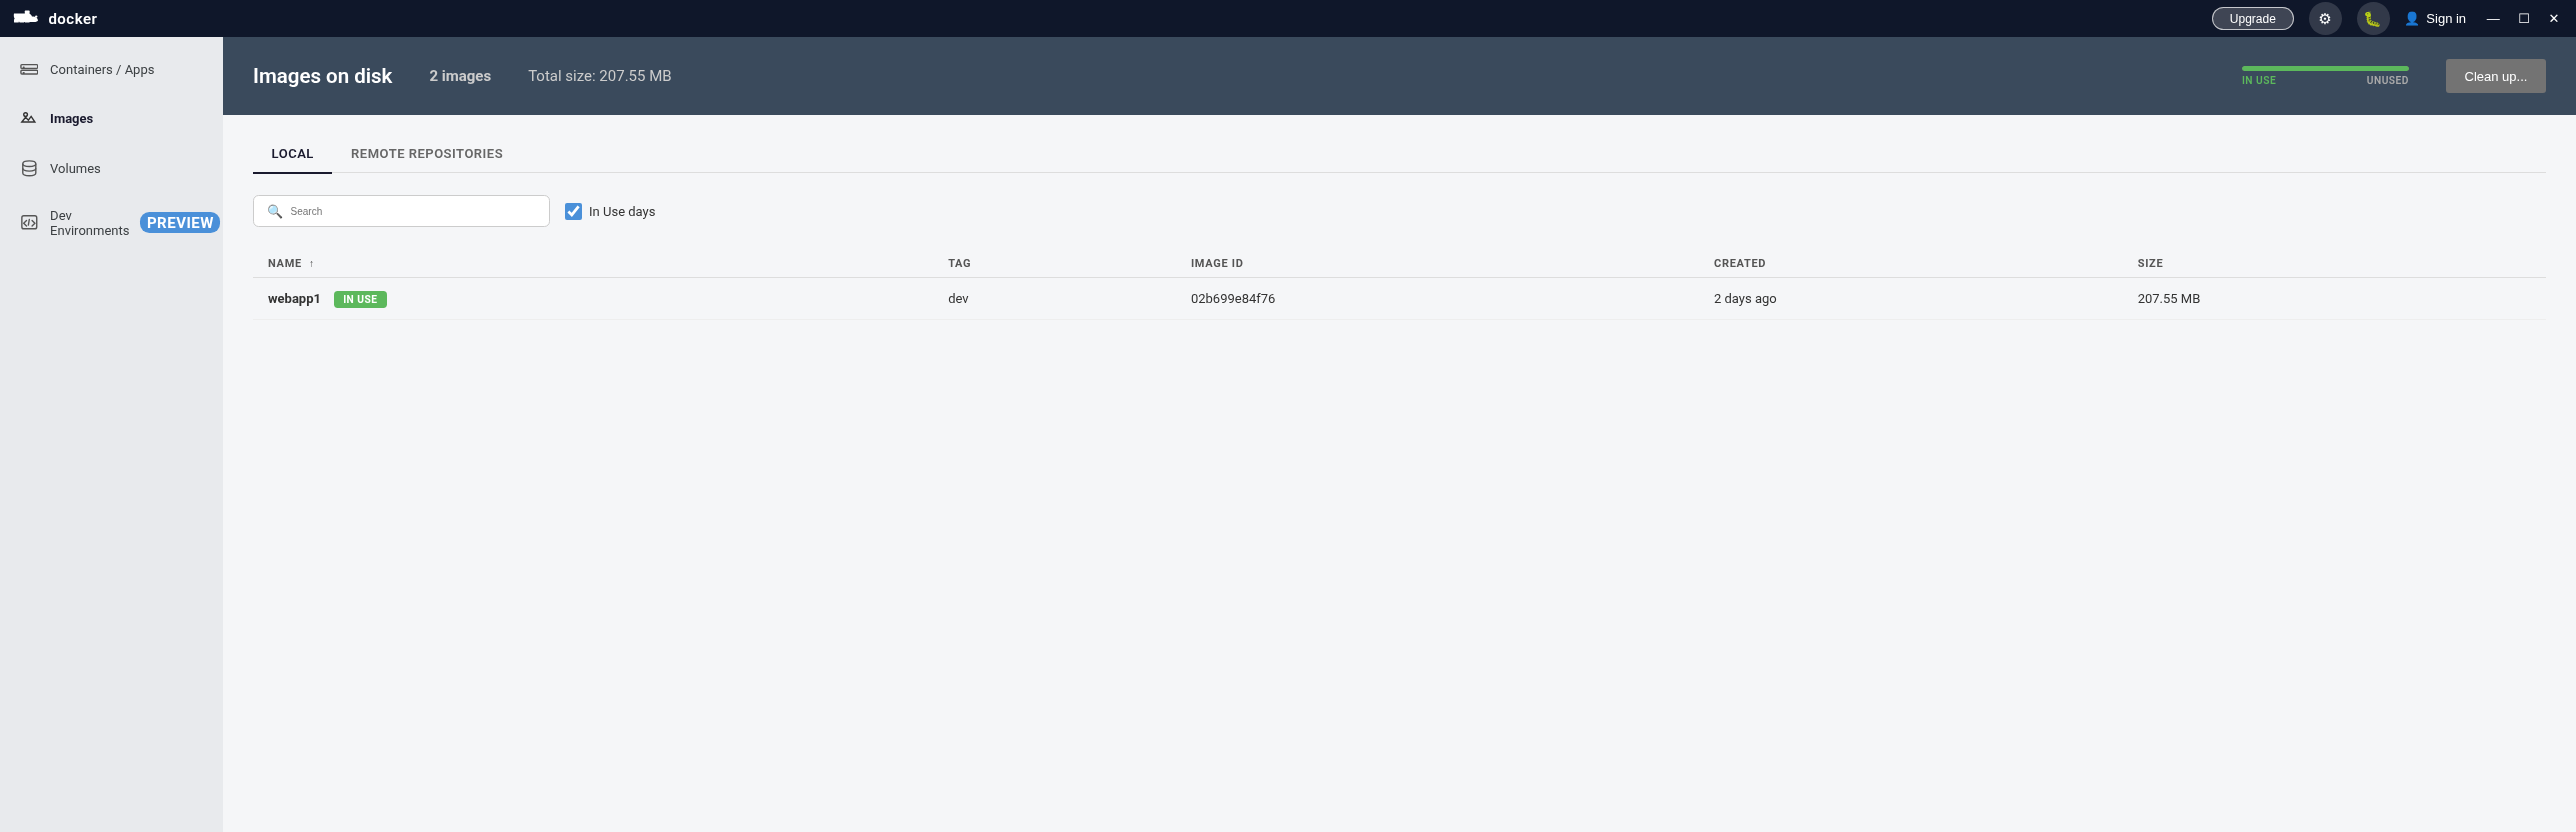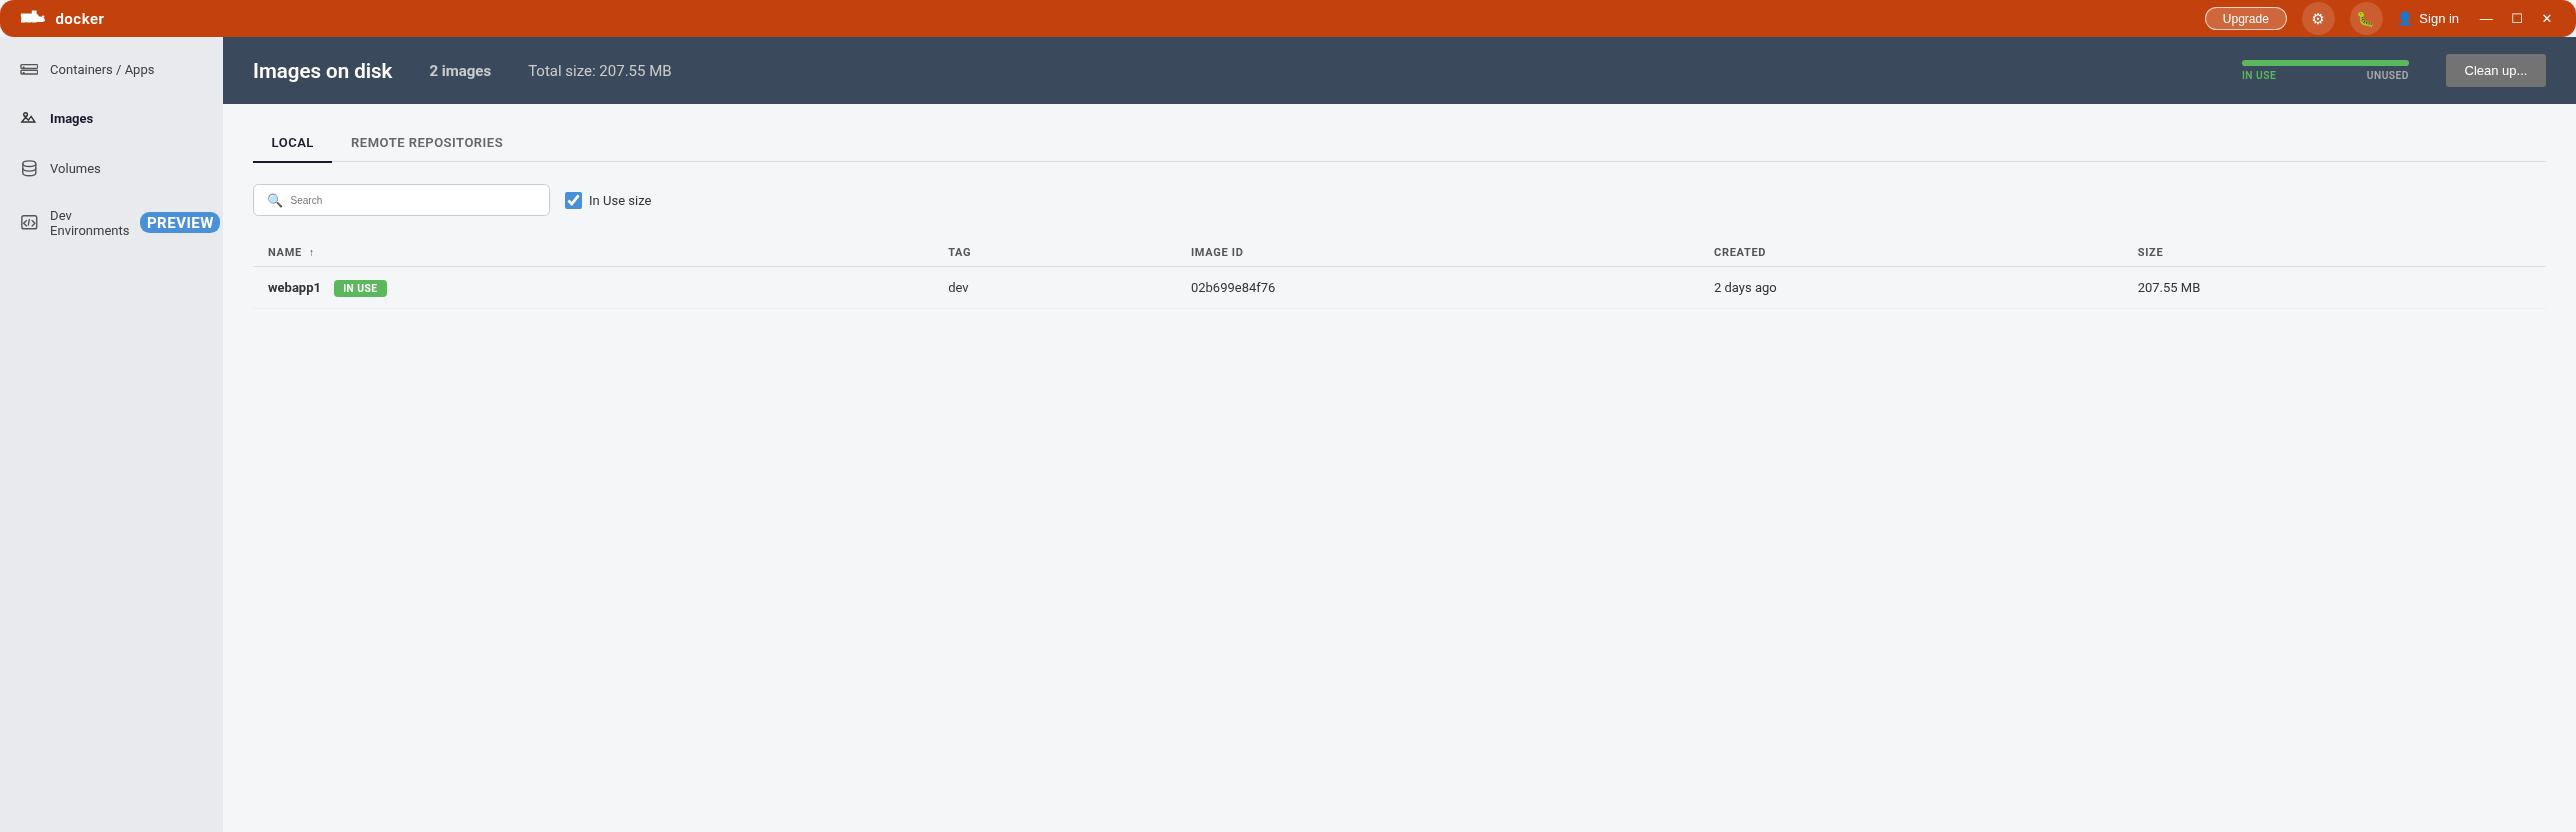--- a/index.html
+++ b/index.html
@@ -1,27 +1,26 @@
 <!DOCTYPE html>
 <html style="font-size:15px"><head>
   <meta charset="utf-8">
   <style>
     * { box-sizing: border-box; margin: 0; padding: 0; }
     body { font-family: -apple-system, BlinkMacSystemFont, 'Segoe UI', Roboto, sans-serif; background: #f0f2f5; display: flex; flex-direction: column; height: 100vh; overflow: hidden; }
 
     
     .titlebar {
       height: 37px;
-      background: #c2410c;
+      background: #0f172a;
       display: flex;
       align-items: center;
       justify-content: space-between;
-      padding: 0 18px;
+      padding: 0 11px;
       flex-shrink: 0;
-      border-radius: 14px;
     }
     .titlebar-left { display: flex; align-items: center; gap: 9.3px; }
     .docker-logo { display: flex; align-items: center; gap: 7.4px; }
     .docker-icon { width: 30px; height: 30px; }
     .docker-wordmark { color: white; font-size: 15px; font-weight: 600; letter-spacing: 0.5px; }
     .titlebar-right { display: flex; align-items: center; gap: 15px; }
     .upgrade-btn {
       background: rgba(255,255,255,0.2); border: 1.9px solid rgba(255,255,255,0.7); color: white; border-radius: 18.6px; padding: 3.7px 16.7px; font-size: 12px; cursor: pointer; font-weight: 500;
     }
     .icon-btn {
@@ -51,21 +50,21 @@
     .sidebar-icon { width: 20.5px; height: 20.5px; display: flex; align-items: center; justify-content: center; color: #555; flex-shrink: 0; }
     .preview-badge {
       background: #4a90d9; color: white; font-size: 15px; font-weight: 700; padding: 1.9px 6.5px; border-radius: 9.3px; letter-spacing: 0.5px;
     }
 
     
     .main-content { flex: 1; display: flex; flex-direction: column; overflow: hidden; }
 
     
     .top-banner {
-      background: #3a4a5c; color: white; padding: 0 30px; display: flex; align-items: center; gap: 37px; height: 67px; flex-shrink: 0;
+      background: #3a4a5c; color: white; padding: 0 30px; display: flex; align-items: center; gap: 37px; height: 78px; flex-shrink: 0;
     }
     .banner-title { font-size: 20.5px; font-weight: 600; }
     .banner-count { font-size: 15px; color: #ccc; font-weight: bold; }
     .banner-size { font-size: 15px; color: #ccc; }
     .banner-usage {
       display: flex; align-items: center; gap: 18.6px; margin-left: auto;
     }
     .usage-bar-container { width: 167px; }
     .usage-bar { height: 5.6px; background: #666; border-radius: 2.8px; overflow: hidden; }
     .usage-bar-fill { height: 100%; background: #5cb85c; border-radius: 2.8px; }
@@ -225,21 +224,21 @@
         <div class="tab">REMOTE REPOSITORIES</div>
       </div>
 
       <div class="search-row">
         <div class="search-box">
           <span class="search-icon">🔍</span>
           <input class="search-input" type="text" placeholder="Search" style="">
         </div>
         <div class="checkbox-row">
           <input type="checkbox" class="checkbox" checked="" style="">
-          <span class="checkbox-label">In Use size</span>
+          <span class="checkbox-label">In Use days</span>
         </div>
       </div>
 
       <table class="images-table">
         <thead>
           <tr>
             <th>
               <span>NAME</span>
               <span class="sort-icon">↑</span>
             </th>

